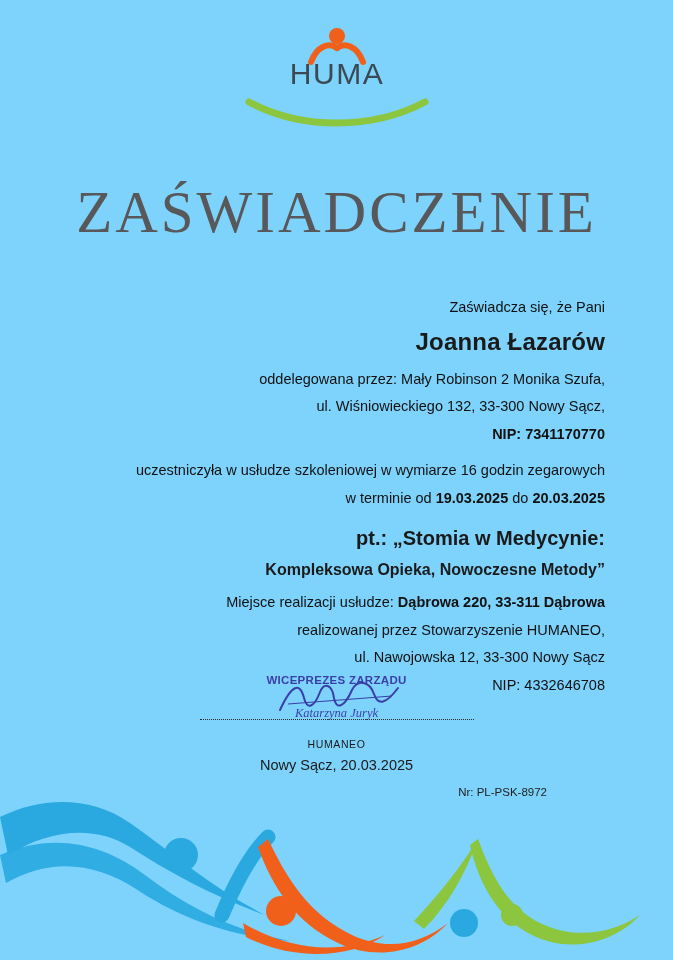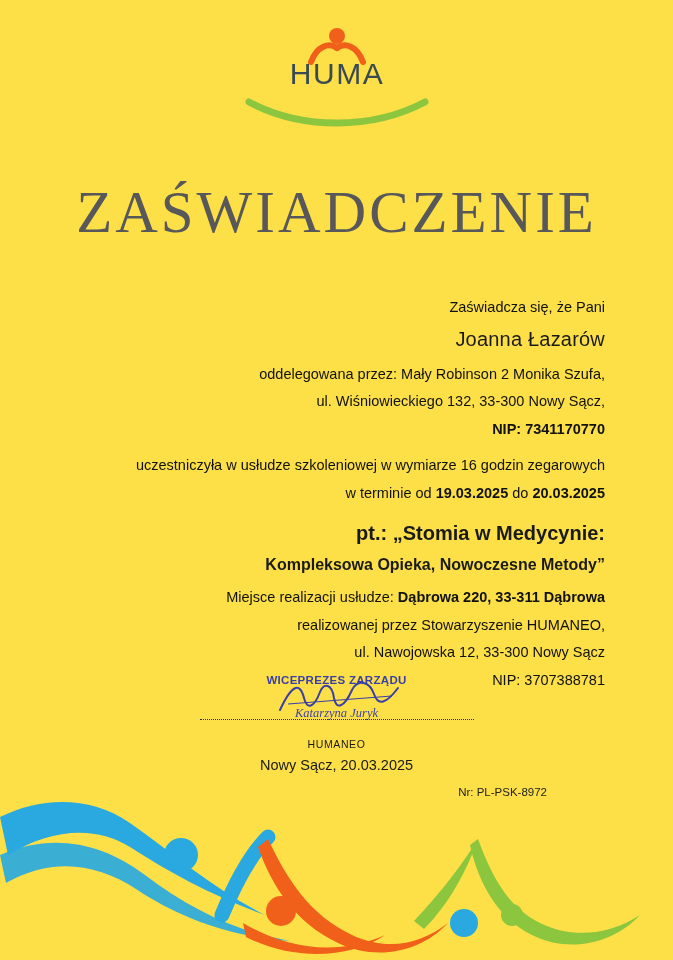--- a/index.html
+++ b/index.html
@@ -12,21 +12,21 @@
     background: #fdfdfb;
     font-family: "Liberation Sans", sans-serif;
     color: #1a1a1a;
     overflow: hidden;
     position: relative;
   }
   .page {
     position: relative;
     width: 673px;
     height: 960px;
-    background: #fde047;
+    background: #7dd3fc;
     overflow: hidden;
   }
 
   
   .logo-block {
     position: absolute;
     top: 22px;
     left: 0;
     width: 673px;
     height: 110px;
@@ -56,22 +56,22 @@
     width: 561px;
     text-align: right;
   }
   .line {
     font-size: 14.5px;
     line-height: 1.0;
     margin-bottom: 13px;
     color: #111;
   }
   .name {
-    font-size: 20px;
-    font-weight: normal;
+    font-size: 24px;
+    font-weight: bold;
     margin-top: 8px;
     margin-bottom: 16px;
     letter-spacing: 0.2px;
   }
   .b { font-weight: bold; }
   .topic {
     font-size: 20px;
     font-weight: bold;
     margin-bottom: 11px;
   }
@@ -207,21 +207,21 @@
       <span class="b">20.03.2025</span>
     </div>
     <div class="topic spacer-top">pt.: „Stomia w Medycynie:</div>
     <div class="topic2">Kompleksowa Opieka, Nowoczesne Metody”</div>
     <div class="line">
       <span>Miejsce realizacji usłudze:</span>
       <span class="b">Dąbrowa 220, 33-311 Dąbrowa</span>
     </div>
     <div class="line">realizowanej przez Stowarzyszenie HUMANEO,</div>
     <div class="line">ul. Nawojowska 12, 33-300 Nowy Sącz</div>
-    <div class="line">NIP: 3707388781</div>
+    <div class="line">NIP: 4332646708</div>
   </div>
 
   <div class="sig-block">
     <div class="sig-stamp">
       <div class="stamp-top">WICEPREZES ZARZĄDU</div>
       <svg class="signature-scribble" width="130" height="40" viewBox="0 0 130 40">
         <path d="M6 32 C18 6 26 4 30 20 C33 32 40 30 46 14 C50 4 58 6 60 20 C62 32 70 30 78 12 C84 0 96 4 100 16 C104 28 112 26 124 10" stroke="#3a3fa8" stroke-width="2" fill="none" stroke-linecap="round"></path>
         <path d="M14 26 L118 18" stroke="#3a3fa8" stroke-width="1.2" fill="none"></path>
       </svg>
       <div class="stamp-name">Katarzyna Juryk</div>

